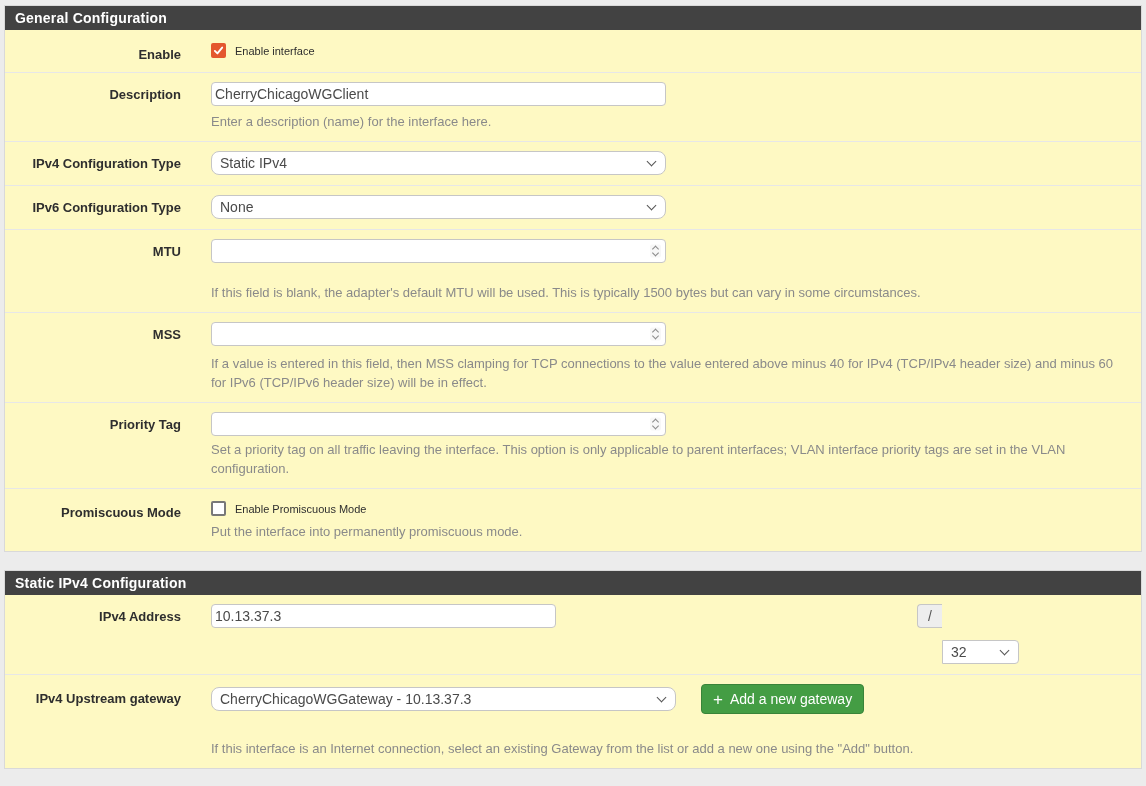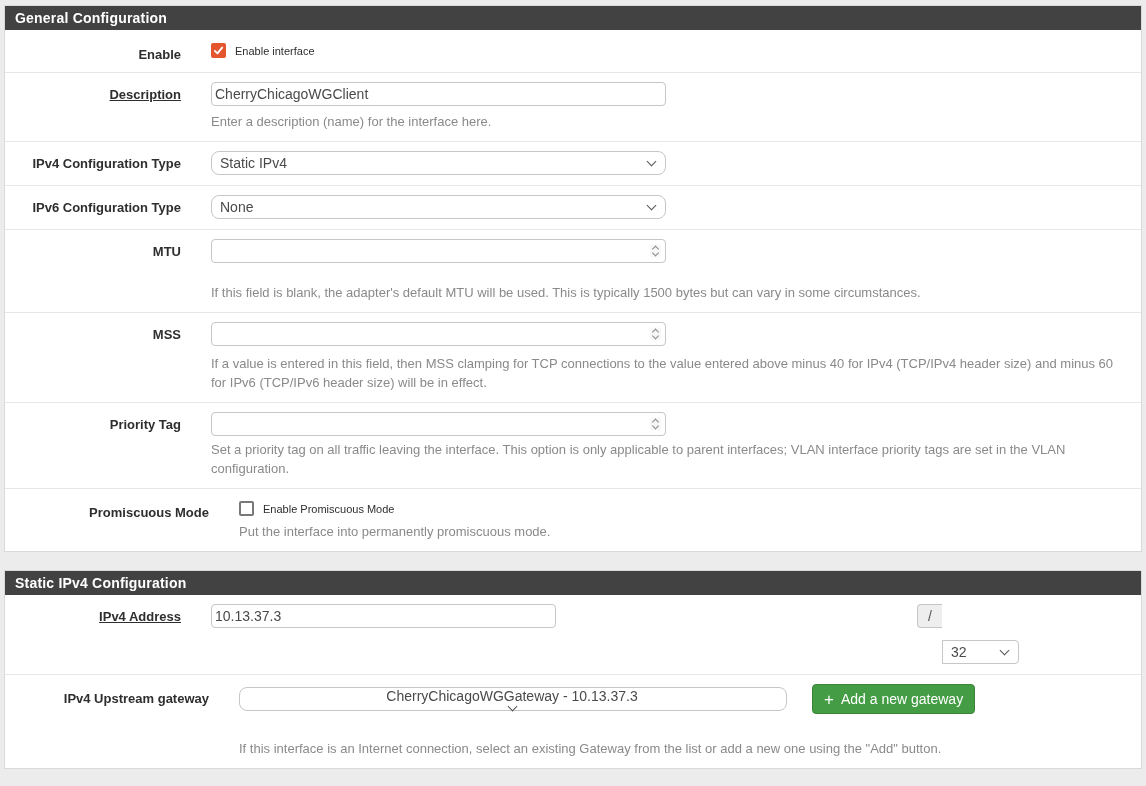--- a/index.html
+++ b/index.html
@@ -6,52 +6,52 @@
   html, body { margin: 0; padding: 0; }
   body {
     width: 1146px;
     background: #ececec;
     font-family: "Liberation Sans", "DejaVu Sans", sans-serif;
     color: #2e2e2e;
   }
   .wrap { padding: 5px 4px 0 4px; }
 
   .panel {
-    background: #ffffff;
+    background: #fef9c3;
     border: 1px solid #d9d9d9;
     margin-bottom: 18px;
   }
   .panel:last-child { margin-bottom: 9px; }
   .panel-heading {
     background: #424242;
     color: #ffffff;
     font-size: 14px;
     font-weight: bold;
     padding: 4px 10px;
     letter-spacing: 0.2px;
   }
 
   .form-group {
     display: flex;
     border-bottom: 1px solid #e7e7e7;
     padding: 9px 0 10px 0;
     gap: 16px;
   }
-  .form-group:last-child { border-bottom: none; margin-left: 28px; }
+  .form-group:last-child { border-bottom: none; }
   .col-label {
     width: 190px;
     min-width: 190px;
     text-align: right;
     padding: 5px 14px 0 10px;
     font-weight: bold;
     font-size: 13px;
     color: #2e2e2e;
     line-height: 15px;
   }
-  .col-label.underlined { text-decoration: underline; }
+  .col-label.underlined { }
   .col-content { flex: 1; padding-right: 10px; min-width: 0; }
 
   .form-control {
     height: 24px;
     width: 455px;
     border: 1px solid #c6c6c6;
     border-radius: 4px;
     font-size: 14px;
     color: #4a4a4a;
     padding: 0 3px;
@@ -153,21 +153,21 @@
     border-radius: 4px 0 0 4px;
     background: #eeeeee;
     color: #555;
     padding: 0 10px;
     display: flex;
     align-items: center;
     font-size: 14px;
   }
   .mask-select { width: 77px; border-radius: 0 4px 4px 0; margin-top: 36px; }
 
-  .gw-select { width: 548px; flex-direction: column; }
+  .gw-select { width: 465px; }
   .btn-success {
     margin-left: 25px;
     background: #449d44;
     border: 1px solid #398439;
     color: #fff;
     border-radius: 4px;
     height: 30px;
     padding: 0 11px;
     font-size: 14px;
     font-family: inherit;

